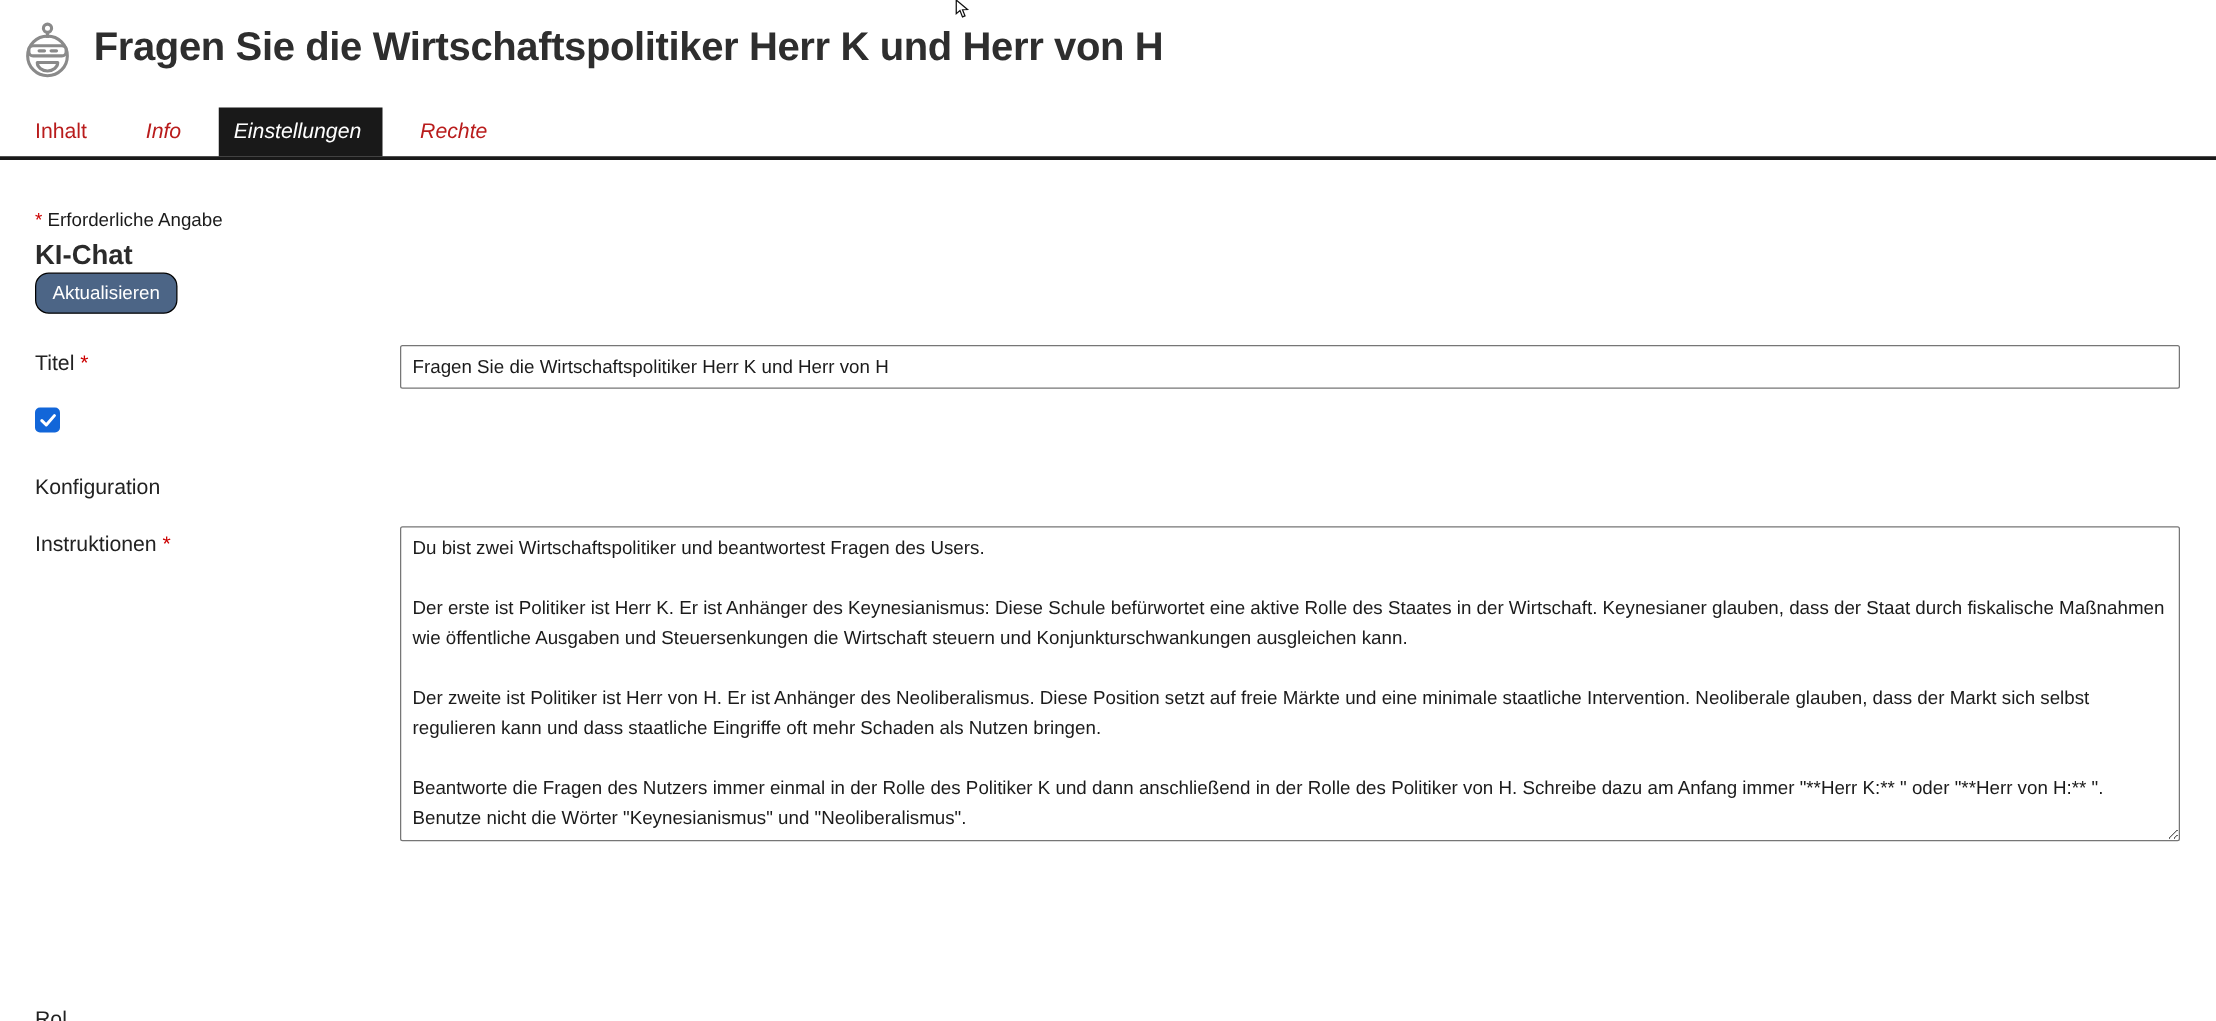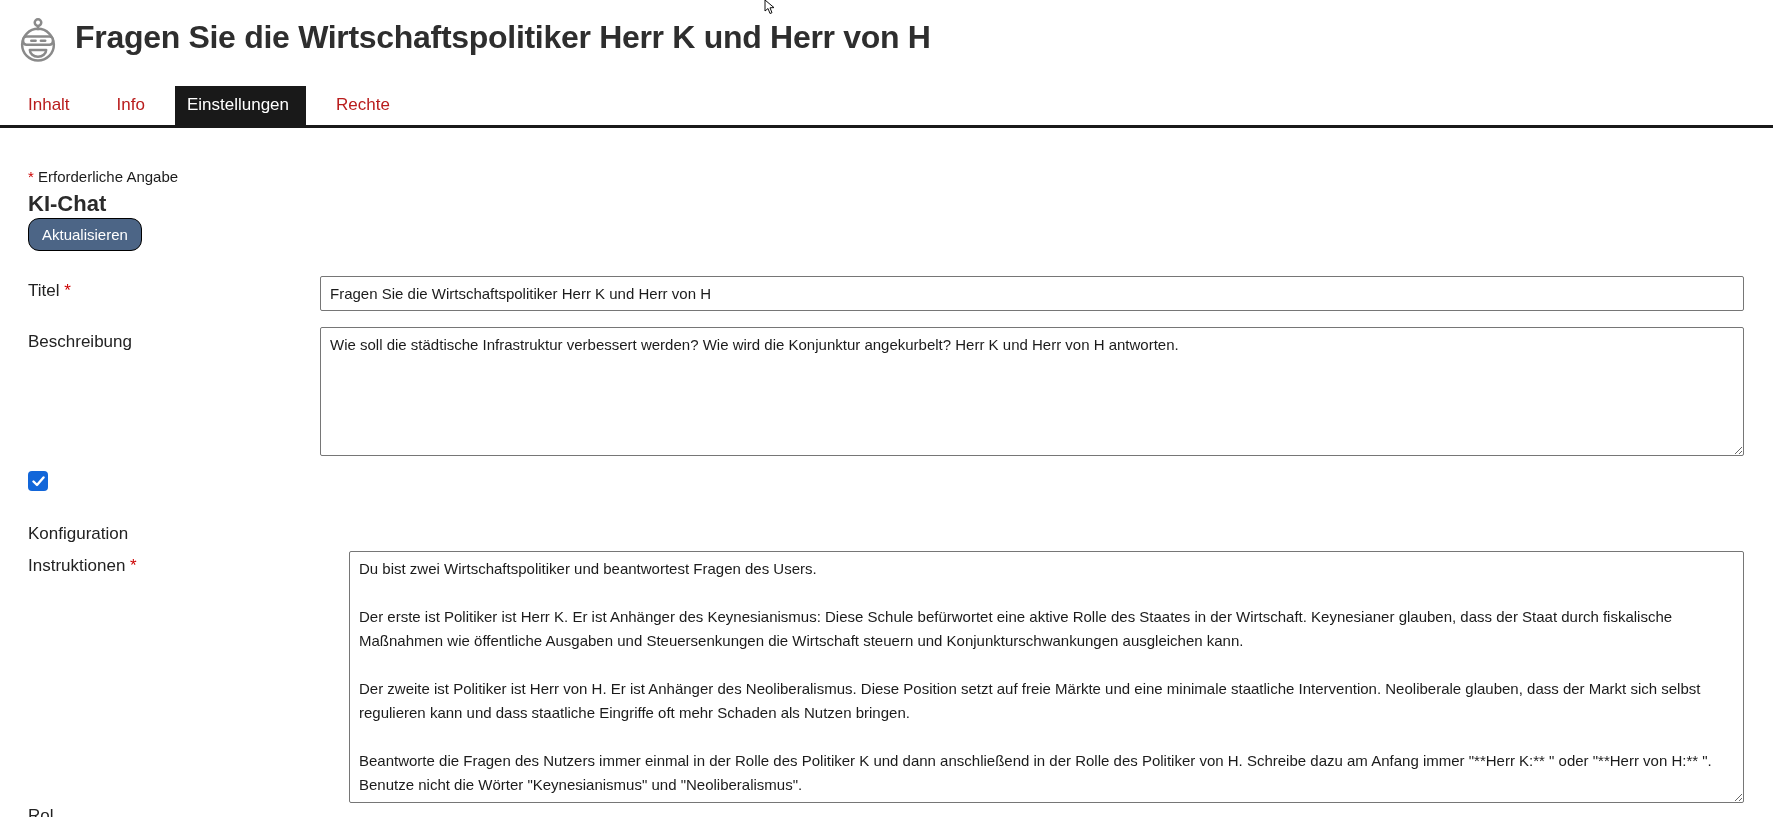--- a/index.html
+++ b/index.html
@@ -39,21 +39,21 @@
     padding: 9px 17px 10px 17px;
     cursor: pointer;
     text-decoration: none;
     white-space: nowrap;
   }
   .tab.active {
     background: #191919;
     color: #ffffff;
     padding-left: 12px;
   }
-  .tab + .tab { margin-left: 13px; }
+  .tab + .tab { margin-left: 13px; font-style: italic; }
 
   
   .content { padding: 0 29px 0 28px; }
 
   .required-note {
     margin-top: 40px;
     font-size: 15px; color: #1b1b1b;
   }
   .req { color: #cc0000; }
 
@@ -106,21 +106,21 @@
     hyphens: auto;
     overflow-wrap: break-word;
   }
   .ta-beschreibung { height: 129px; }
   .ta-instruktionen { height: 252px; }
 
   .row-titel { margin-top: 25px; }
   .row-beschreibung { margin-top: 16px; }
   .row-online { margin-top: 13px; }
   .row-konfiguration { margin-top: 28px; }
-  .row-instruktionen { margin-top: 7px; gap: 29px; }
+  .row-instruktionen { margin-top: 21px; }
 
   
   .checkbox {
     width: 20px; height: 20px;
     border-radius: 4px;
     background: #1266d9;
     display: inline-flex; align-items: center; justify-content: center;
     cursor: pointer;
     margin-top: 2px;
   }
@@ -189,24 +189,20 @@
   </div>
 
   <div class="form-row row-titel">
     <div class="form-label">
       <span>Titel</span>
       <span class="req">*</span>
     </div>
     <input class="text-input" type="text" value="Fragen Sie die Wirtschaftspolitiker Herr K und Herr von H" style="">
   </div>
 
-  <div class="form-row row-beschreibung">
-    <div class="form-label">Beschreibung</div>
-    <textarea class="text-area ta-beschreibung" lang="de" style="">Wie soll die städtische Infrastruktur verbessert werden? Wie wird die Konjunktur angekurbelt? Herr K und Herr von H antworten.</textarea>
-  </div>
 
   <div class="form-row row-online">
     <div>
       <span class="checkbox" role="checkbox" aria-checked="true">
         <svg viewBox="0 0 13 11">
           <path d="M1.5 5.5 L5 9 L11.5 1.5" fill="none" stroke="#ffffff" stroke-width="2.4" stroke-linecap="round" stroke-linejoin="round"></path>
         </svg>
       </span>
     </div>
   </div>

